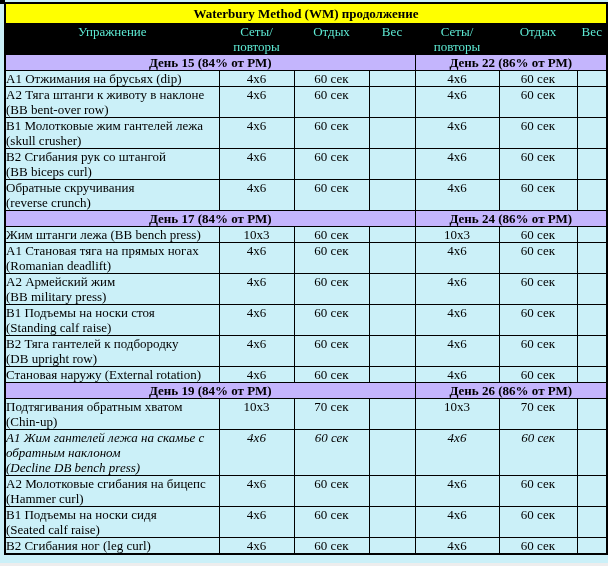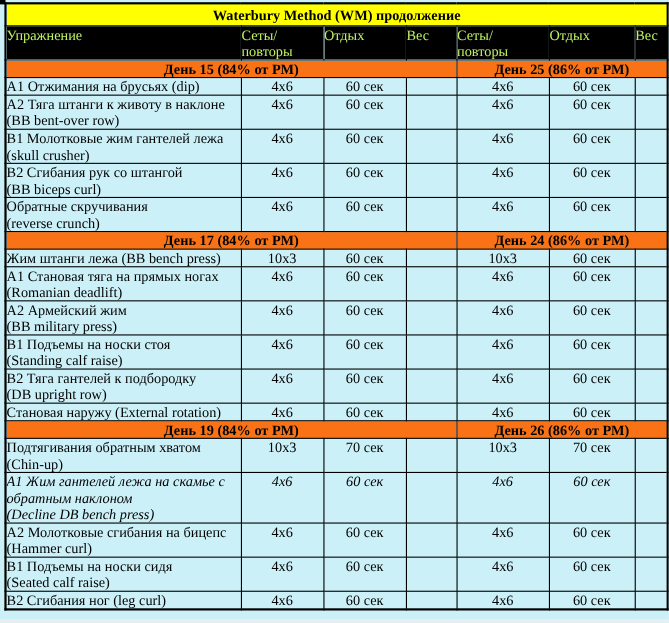--- a/index.html
+++ b/index.html
@@ -36,28 +36,28 @@
     background:#FFFF00;
     color:#990000;
     font-weight:bold;
     font-size:16px;
     line-height:19px;
     height:19px;
     text-align:center;
   }
   tr.cols td{
     background:#000000;
-    color:#bef264;
-    text-align:left;
+    color:#5eead4;
+    text-align:center;
     vertical-align:top;
     height:30px;
     font-weight:normal;
   }
   td.day{
-    background:#f97316;
+    background:#c4b5fd;
     font-weight:bold;
     text-align:center;
     height:15px;
     vertical-align:top;
   }
   td.split{ border-left:2px solid #000; }
   td.name{
     text-align:left;
     padding-left:3px;
     vertical-align:top;
@@ -102,21 +102,21 @@
           <div>Сеты/</div>
           <div>повторы</div>
         </td>
         <td>Отдых</td>
         <td>Вес</td>
       </tr>
     </thead>
     <tbody id="tbody">
         <tr class="dayr">
           <td class="day" colspan="4">День 15 (84% от РМ)</td>
-          <td class="day split" colspan="3">День 25 (86% от РМ)</td>
+          <td class="day split" colspan="3">День 22 (86% от РМ)</td>
         </tr>
         <tr class="h1">
           <td class="name">
             <div class="l">A1 Отжимания на брусьях (dip)</div>
           </td>
           <td class="val">4х6</td>
           <td class="val">60 сек</td>
           <td class="wt"></td>
           <td class="val split">4х6</td>
           <td class="val">60 сек</td>

